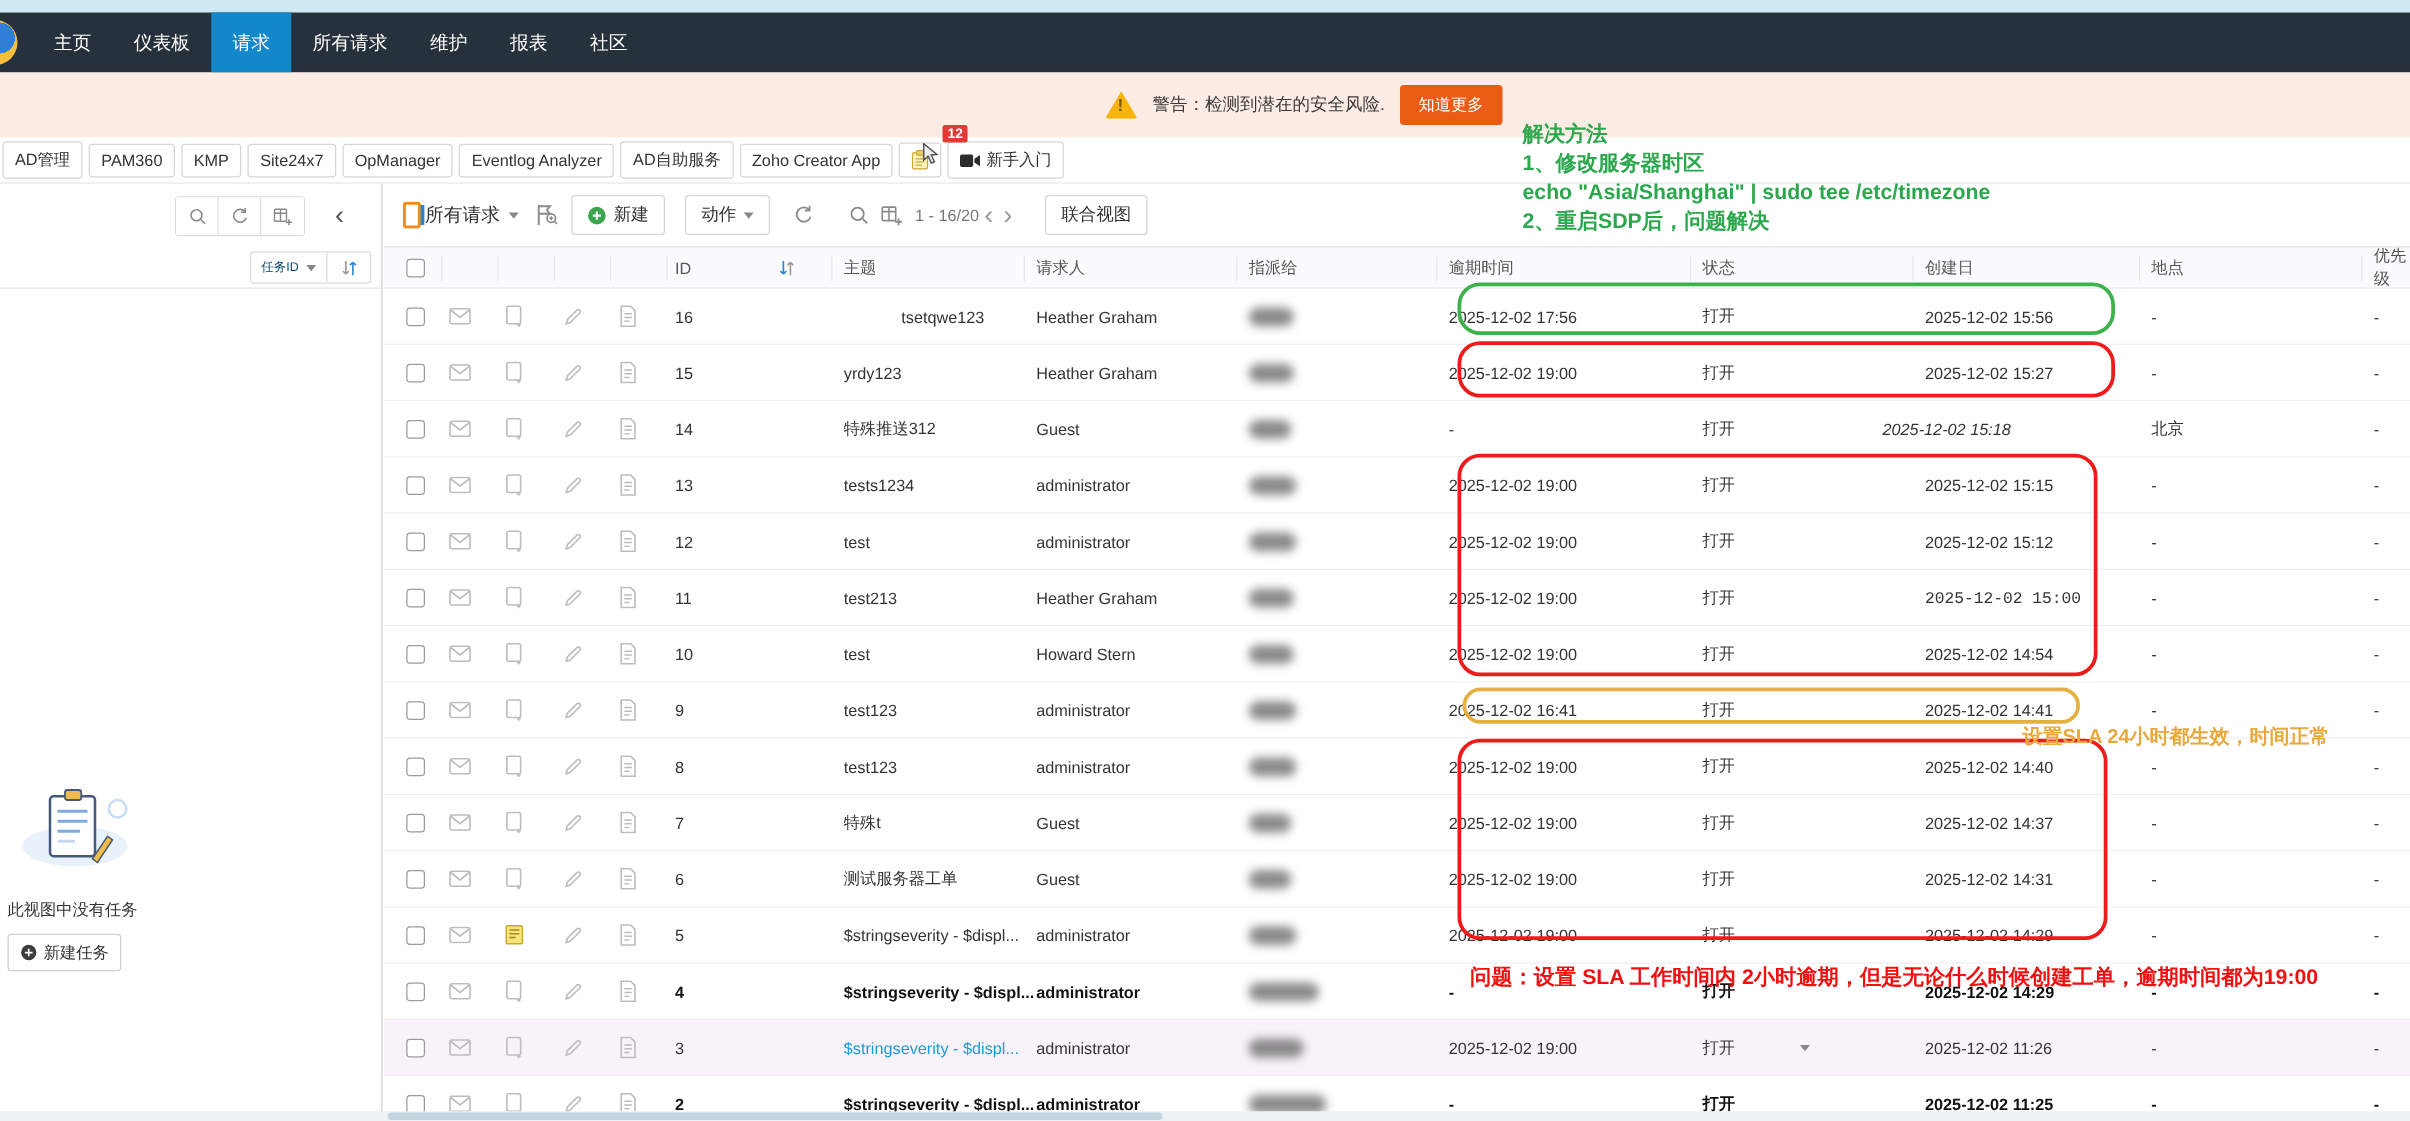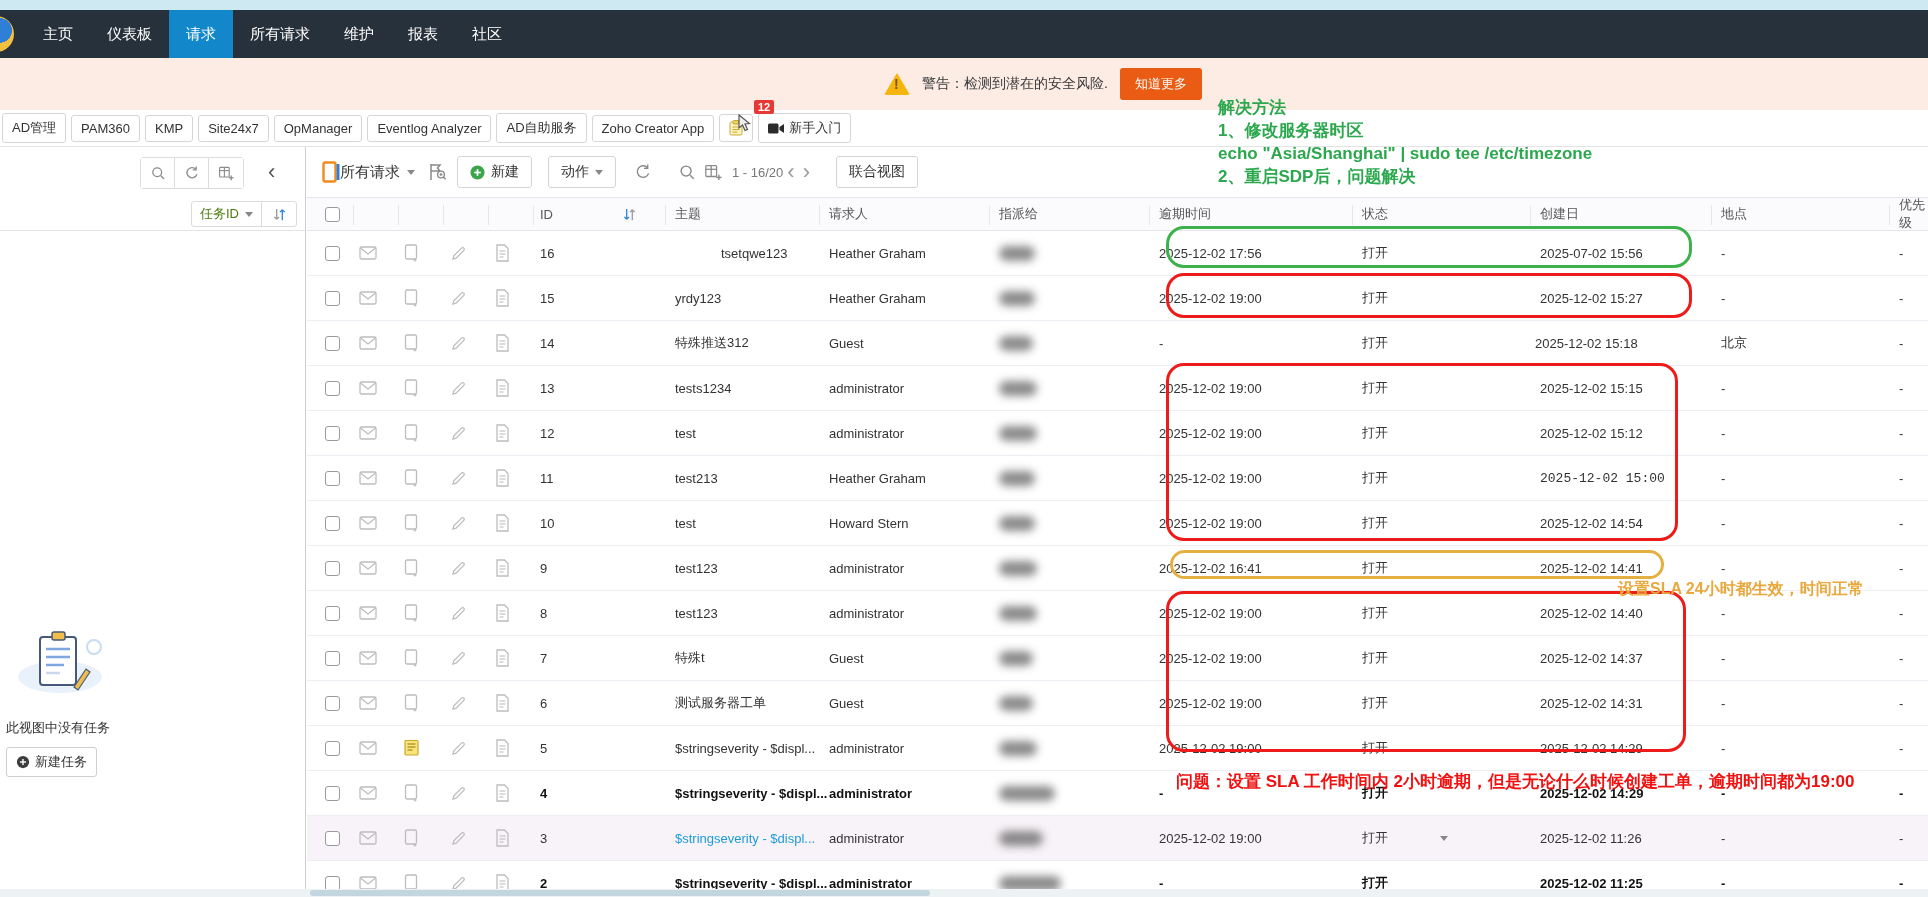--- a/index.html
+++ b/index.html
@@ -35,21 +35,21 @@
 
   
   .workspace { position:absolute; left:0; top:146px; width:1928px; height:751px; background:#fff; border-top:1px solid #e3e3e3; }
   .left-panel { position:absolute; left:0; top:0; width:306px; height:100%; background:#fff; border-right:1px solid #cfcfcf; }
   .lp-toolbar { position:absolute; left:140px; top:10px; display:flex; border:1px solid #dcdcdc; border-radius:3px; }
   .lp-tool { width:34px; height:30px; display:flex; align-items:center; justify-content:center; border-right:1px solid #dcdcdc; cursor:pointer; background:#fff; }
   .lp-tool:last-child { border-right:none; }
   .lp-collapse { position:absolute; left:268px; top:12px; font-size:22px; color:#555; cursor:pointer; line-height:26px; }
   .lp-filterrow { position:absolute; left:0; top:50px; width:100%; height:34px; border-bottom:1px solid #e4e4ea; }
   .lp-filter { position:absolute; right:8px; top:4px; display:flex; align-items:center; border:1px solid #dcdcdc; border-radius:3px; height:26px; background:#fff; cursor:pointer; }
-  .lp-filter .flabel { font-size:13px; color:#4d7c0f; padding:0 8px; display:flex; align-items:center; gap:6px; border-right:1px solid #dcdcdc; height:100%; }
+  .lp-filter .flabel { font-size:10px; color:#0c4a6e; padding:0 8px; display:flex; align-items:center; gap:6px; border-right:1px solid #dcdcdc; height:100%; }
   .lp-filter .fsort { width:34px; display:flex; align-items:center; justify-content:center; height:100%; }
   .caret { width:0; height:0; border-left:4px solid transparent; border-right:4px solid transparent; border-top:5px solid #888; display:inline-block; }
   .lp-illus { position:absolute; left:14px; top:482px; }
   .lp-empty { position:absolute; left:6px; top:572px; font-size:13px; color:#333; }
   .lp-newtask { position:absolute; left:6px; top:600px; border:1px solid #cfcfcf; border-radius:3px; background:#fff; font-size:13px; color:#333; padding:5px 9px; display:flex; align-items:center; gap:5px; cursor:pointer; }
 
   .main-panel { position:absolute; left:307px; top:0; width:1621px; height:100%; background:#fff; }
   .mp-toolbar { position:absolute; left:0; top:0; width:100%; height:50px; display:flex; align-items:center; padding-left:15px; }
   .tb-btn { border:1px solid #d5d5d5; border-radius:3px; background:#fff; font-size:14px; color:#333; padding:6px 12px; display:flex; align-items:center; gap:6px; cursor:pointer; white-space:nowrap; }
   .tb-icon { color:#777; cursor:pointer; display:flex; align-items:center; }
@@ -350,21 +350,21 @@
           <span class="rcell " style="left: 233px;">16</span>
           <span class="rcell subj" style="left: 368px; margin-left: 46px;">tsetqwe123</span>
           <span class="rcell " style="left: 522px;">Heather Graham</span>
           <span class="rcell " style="left: 692px;">
             <span class="blob" style="width: 36px;"></span>
           </span>
           <span class="rcell " style="left: 852px;">2025-12-02 17:56</span>
           <span class="rcell " style="left: 1055px;">
             <span>打开</span>
           </span>
-          <span class="rcell " style="left: 1233px;">2025-07-02 15:56</span>
+          <span class="rcell " style="left: 1233px;">2025-12-02 15:56</span>
           <span class="rcell " style="left: 1414px;">-</span>
           <span class="rcell " style="left: 1592px;">-</span>
         </div>
         <div class="row">
           <span class="rcell " style="left: 18px;">
             <span class="checkbox"></span>
           </span>
           <span class="rcell " style="left: 52px;">
             <svg width="18" height="14" viewBox="0 0 18 14">
               <rect x="1" y="1" width="16" height="12" rx="1.5" fill="none" stroke="#bdbdbd" stroke-width="1.3"></rect>
@@ -438,21 +438,21 @@
           <span class="rcell " style="left: 233px;">14</span>
           <span class="rcell subj" style="left: 368px;">特殊推送312</span>
           <span class="rcell " style="left: 522px;">Guest</span>
           <span class="rcell " style="left: 692px;">
             <span class="blob" style="width: 34px;"></span>
           </span>
           <span class="rcell " style="left: 852px;">-</span>
           <span class="rcell " style="left: 1055px;">
             <span>打开</span>
           </span>
-          <span class="rcell " style="left: 1228px;">2025-12-02 15:18</span>
+          <span class="rcell " style="left: 1199px; font-style: italic;">2025-12-02 15:18</span>
           <span class="rcell " style="left: 1414px;">北京</span>
           <span class="rcell " style="left: 1592px;">-</span>
         </div>
         <div class="row">
           <span class="rcell " style="left: 18px;">
             <span class="checkbox"></span>
           </span>
           <span class="rcell " style="left: 52px;">
             <svg width="18" height="14" viewBox="0 0 18 14">
               <rect x="1" y="1" width="16" height="12" rx="1.5" fill="none" stroke="#bdbdbd" stroke-width="1.3"></rect>

